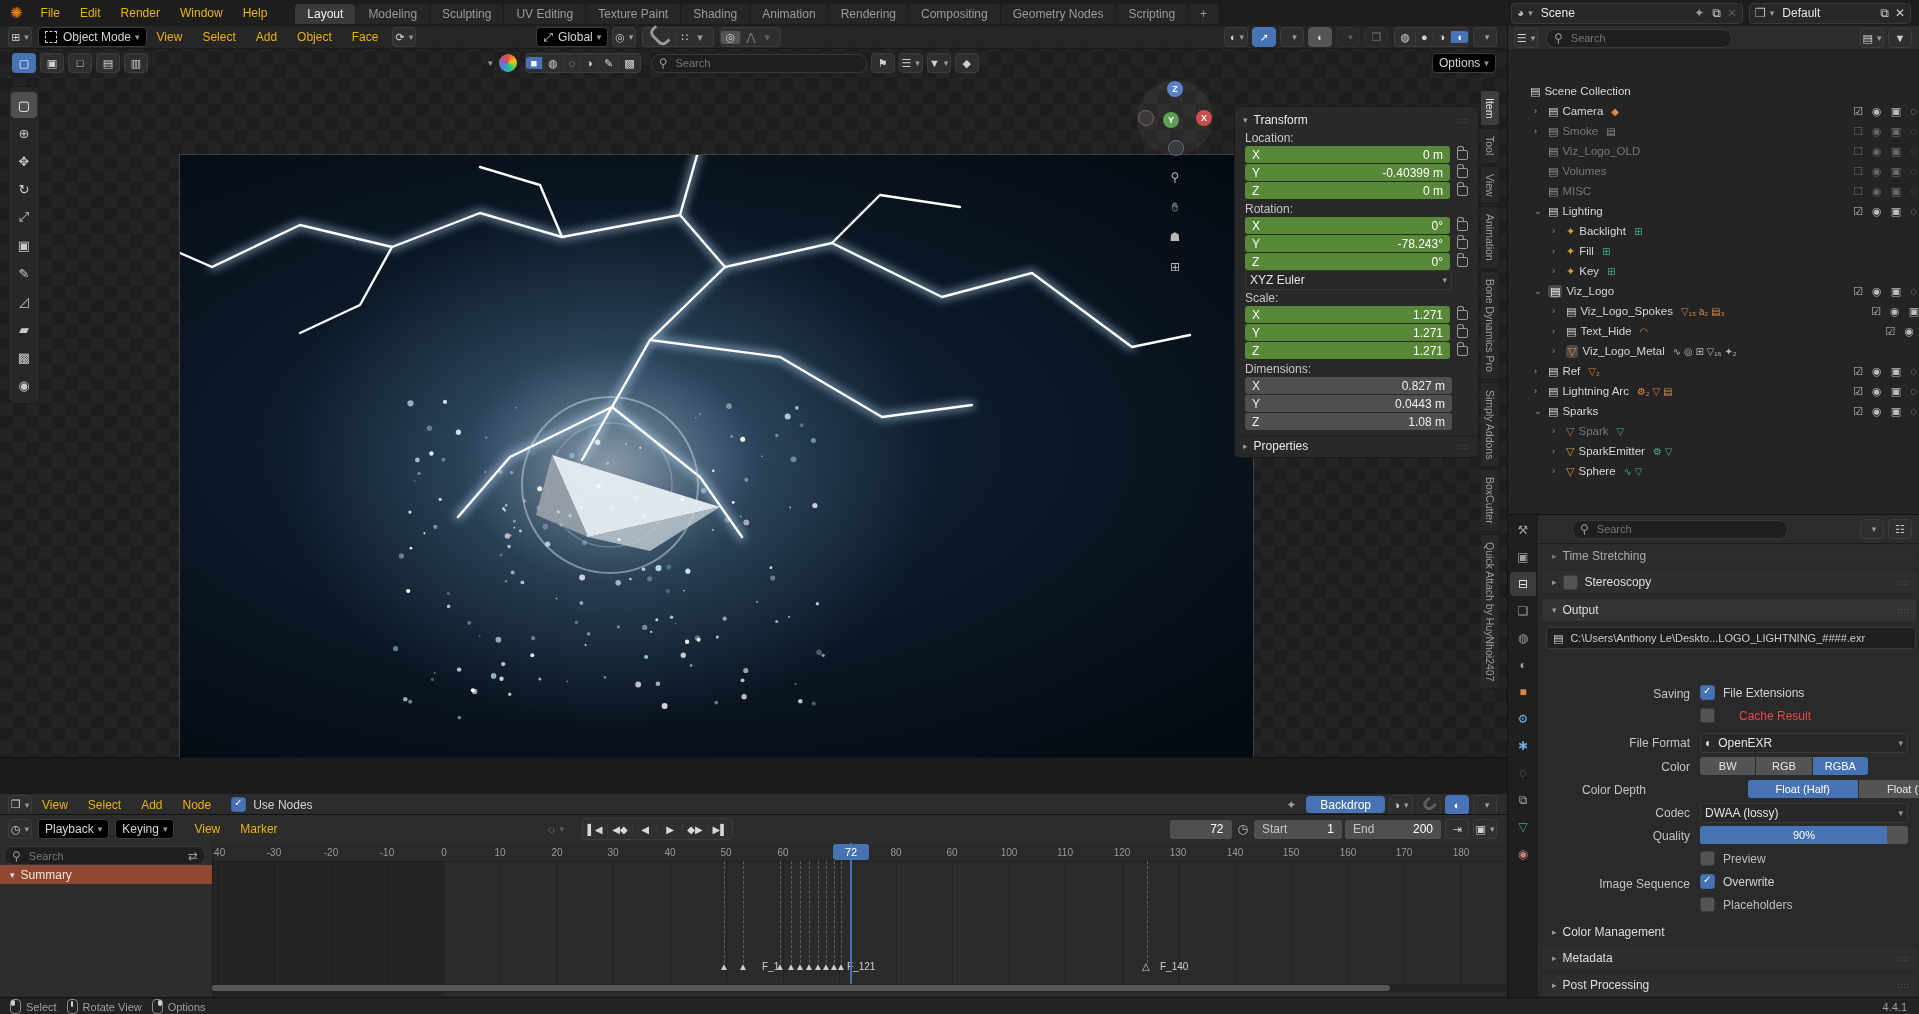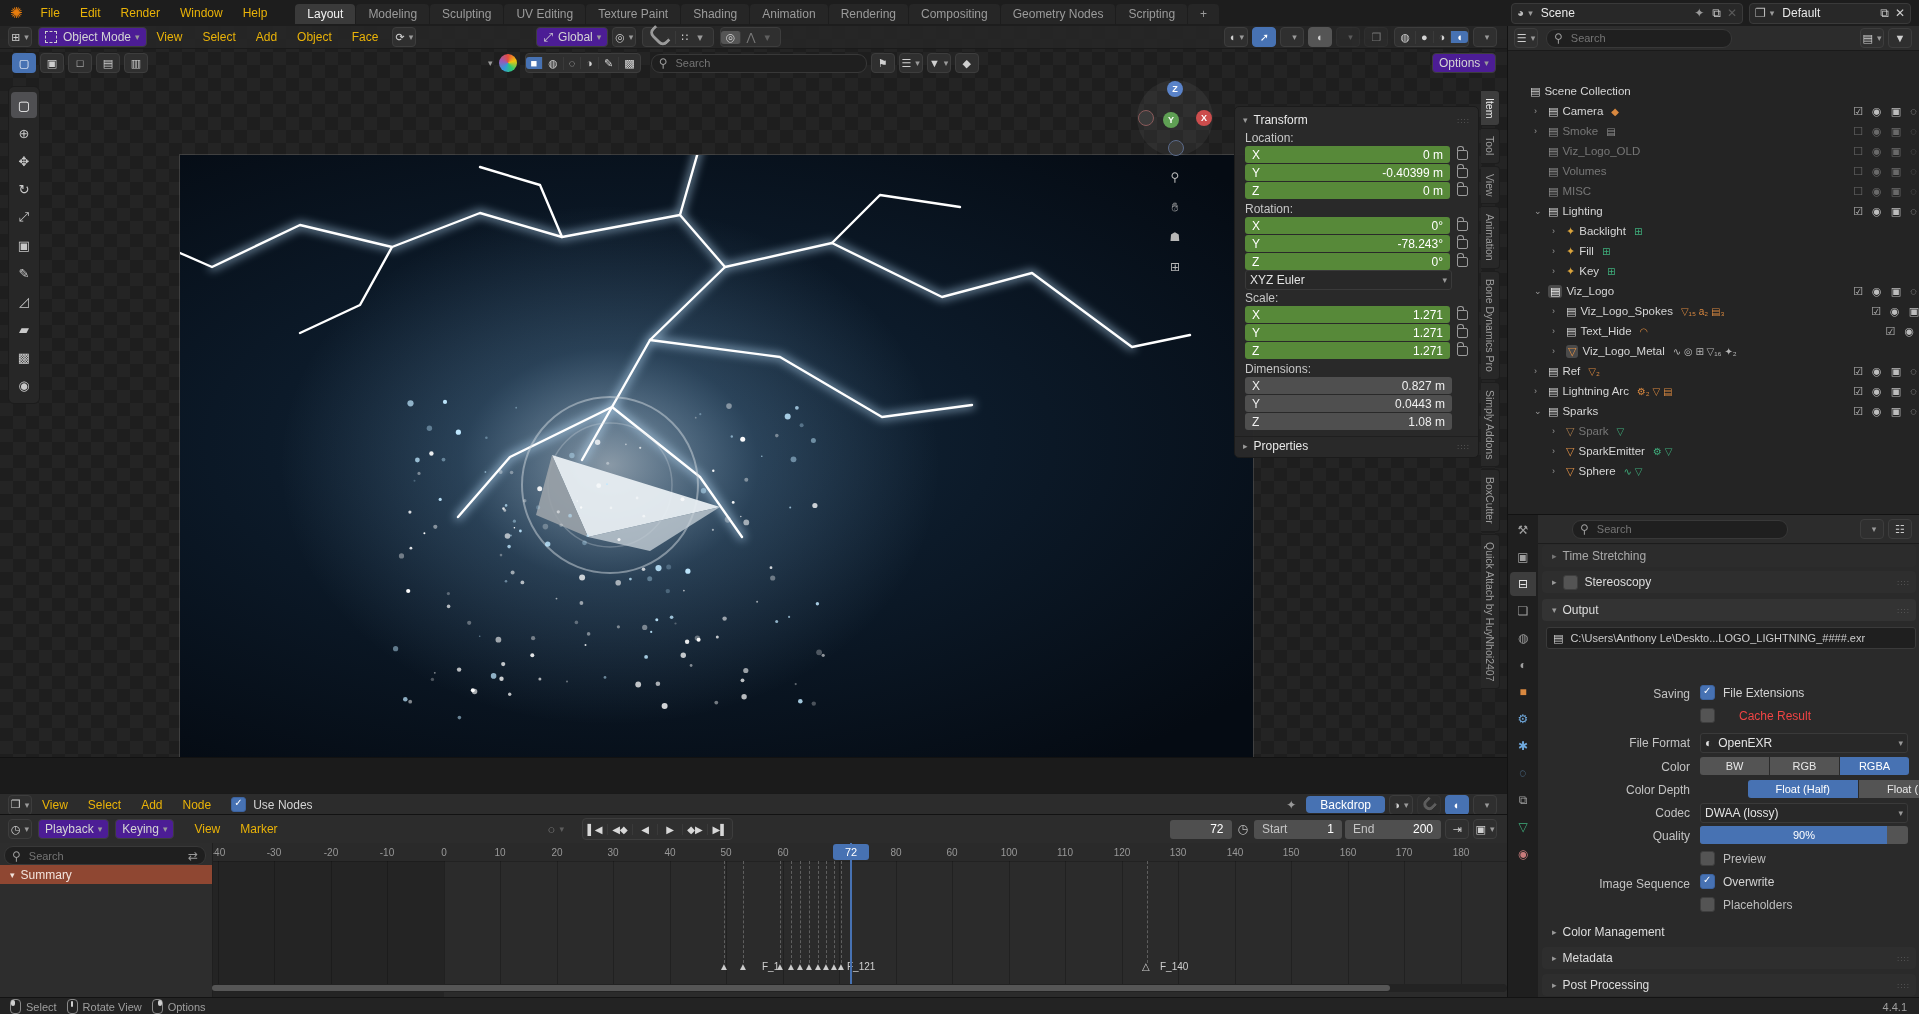--- a/index.html
+++ b/index.html
@@ -13,21 +13,21 @@
   .chev{color:#9a9a9a;font-size:9px;margin-left:4px;}
   
   #topbar{left:0;top:0;width:1919px;height:26px;background:#1d1d1d;border-bottom:1px solid #131313;display:flex;align-items:center;}
   .wtab{padding:3px 12px;color:#9b9b9b;border-radius:4px 4px 0 0;margin-top:2px;background:#262626;margin-right:1px;}
   .wtab.active{background:#3a3a3a;color:#f1f1f1;}
   .idbox{display:flex;align-items:center;background:#282828;border:1px solid #3a3a3a;border-radius:4px;height:19px;padding:0 5px;margin-left:6px;}
   
   #vp{left:0;top:26px;width:1507px;height:731px;background:
       repeating-conic-gradient(#242424 0% 25%, #1e1e1e 0% 50%) 0 0/26px 26px;}
   #vp-header{left:0;top:0;width:1507px;height:22px;background:rgba(38,38,38,.94);display:flex;align-items:center;border-bottom:1px solid #1a1a1a;}
-  .hbtn{display:flex;align-items:center;background:#4c1d95;border:1px solid #3d3d3d;border-radius:4px;height:18px;padding:0 6px;margin-left:6px;justify-content:center;}
+  .hbtn{display:flex;align-items:center;background:#000000;border:1px solid #3d3d3d;border-radius:4px;height:18px;padding:0 6px;margin-left:6px;justify-content:center;}
   .hgroup{display:flex;align-items:center;background:#2f2f2f;border:1px solid #3d3d3d;border-radius:4px;height:18px;margin-left:6px;}
   .hgroup span{padding:0 5px;border-right:1px solid #3a3a3a;font-size:11px;}
   .hgroup span:last-child{border-right:none;}
   .iconb{width:22px;height:18px;display:flex;align-items:center;justify-content:center;border-radius:4px;background:#2f2f2f;border:1px solid #3d3d3d;margin-left:4px;font-size:11px;color:#cfcfcf;}
   .iconb.on{background:#4772b3;border-color:#4772b3;color:#fff;}
   .iconb.lit{background:#555;border-color:#555;}
   
   #toolbar{left:8px;top:60px;width:30px;background:rgba(40,40,40,.92);border:1px solid #1c1c1c;border-radius:6px;padding:3px 0;}
   .tool{width:26px;height:26px;margin:2px auto;border-radius:4px;display:flex;align-items:center;justify-content:center;color:#c9c9c9;font-size:13px;}
   .tool.active{background:#4f4f52;color:#fff;}
@@ -854,29 +854,29 @@
     <div class="plabel" style="left:30px;top:221px;width:152px;">File Format</div>
     <div class="pfield" style="left:192px;top:218px;width:208px;">
       <div class="drop" style="flex:1;">
           <span style="margin-right:6px;">◐</span>
       <span>OpenEXR</span>
           <span class="chev">▾</span>
         </div>
     </div>
 
     <div class="plabel" style="left:30px;top:245px;width:152px;">Color</div>
-    <div class="pfield" style="left:192px;top:242px;width:209px;">
+    <div class="pfield" style="left:192px;top:242px;width:168px;">
       <div class="seg">
         <span>BW</span>
         <span>RGB</span>
         <span class="on">RGBA</span>
       </div>
     </div>
 
-    <div class="plabel" style="left:30px;top:268px;width:152px;">Color Depth</div>
+    <div class="plabel" style="left:30px;top:268px;width:152px;text-align:center;">Color Depth</div>
     <div class="pfield" style="left:200px;top:265px;width:220px;margin-left:40px;">
       <div class="seg">
         <span class="on">Float (Half)</span>
         <span>Float (Full)</span>
       </div>
     </div>
 
     <div class="plabel" style="left:30px;top:291px;width:152px;">Codec</div>
     <div class="pfield" style="left:192px;top:288px;width:208px;">
       <div class="drop" style="flex:1;">

